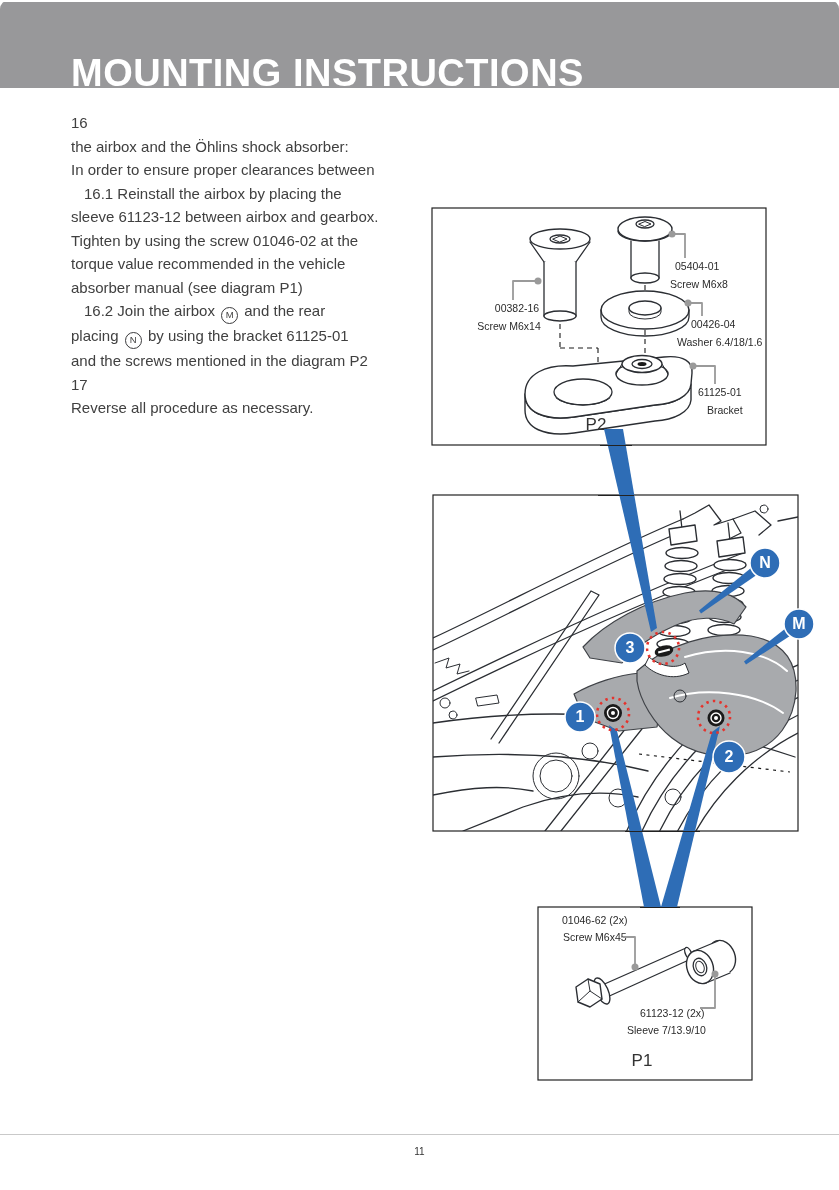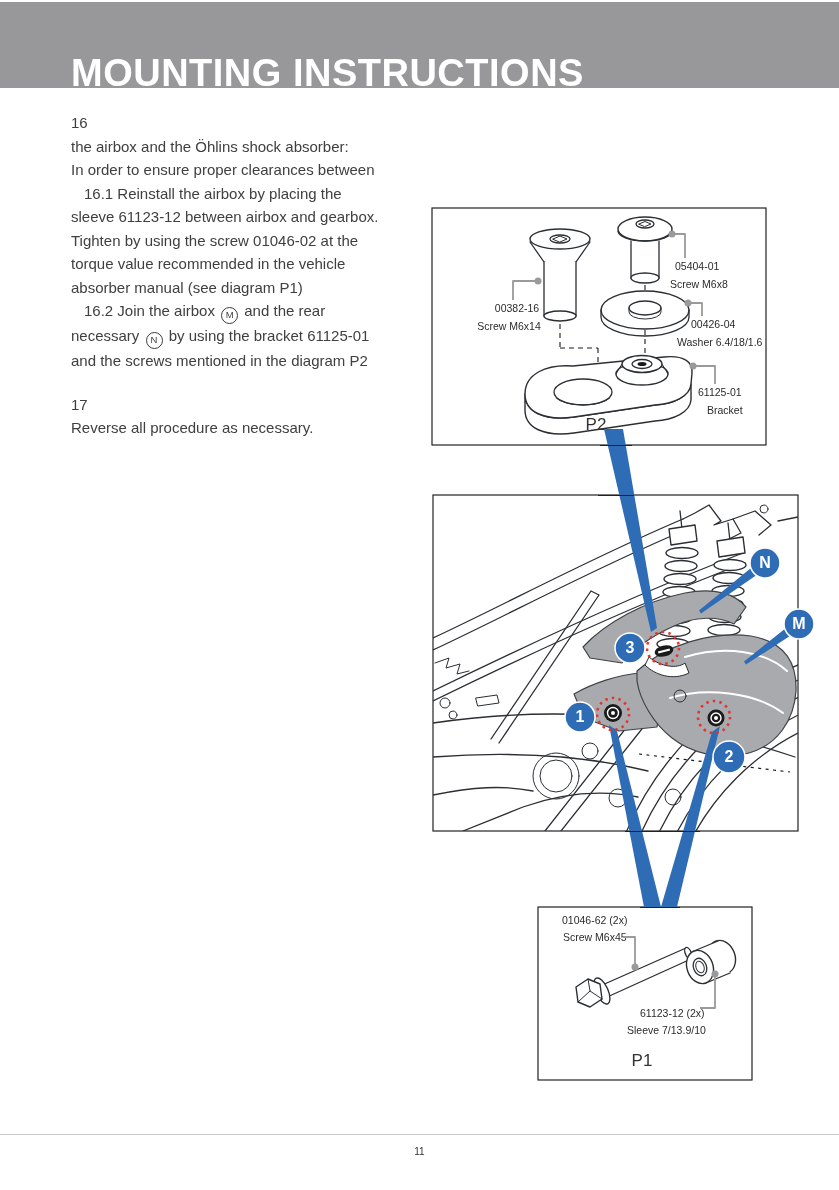--- a/index.html
+++ b/index.html
@@ -1,27 +1,27 @@
 <!DOCTYPE html>
 <html><head>
 <meta charset="utf-8">
 <style>
   html,body{margin:0;padding:0;background:#fff;}
   .page{position:relative;width:839px;height:1190px;background:#fff;overflow:hidden;
-        font-family:"Liberation Sans", sans-serif;}
+        font-family:"Liberation Sans", sans-serif;border-radius:9px;}
   
   .titlebar{position:absolute;left:0;top:2px;width:839px;height:86px;background:#98989a;overflow:hidden;}
   .titlebar h1{position:absolute;left:71px;top:52px;margin:0;font-size:38px;line-height:38px;
                font-weight:bold;color:#ffffff;letter-spacing:0.5px;white-space:nowrap;}
   
   .instructions{position:absolute;left:71px;top:111px;width:356px;font-size:15px;line-height:23.5px;
                 color:#404040;}
   .line{white-space:nowrap;}
   .indent{padding-left:13px;}
-  .stepgap{margin-top:20px;}
+  .stepgap{}
   .circ{display:inline-block;width:15px;height:15px;border:1.4px solid #3b3b3d;border-radius:50%;
         font-size:9.5px;line-height:14px;text-align:center;vertical-align:-2px;margin:0 2px;}
   
   .footer-rule{position:absolute;left:0;top:1134px;width:839px;border-top:1px solid #c9c9c9;height:0;}
   .pagenum{position:absolute;left:0;top:1146px;width:839px;text-align:center;font-size:10px;color:#333;}
   
   .figsvg{position:absolute;left:0;top:0;pointer-events:none;}
   .box{fill:#fff;stroke:#222;stroke-width:1.2;}
   .boxline{fill:none;stroke:#222;stroke-width:1.2;}
   .ln{fill:none;stroke:#2b2e33;stroke-width:1.3;stroke-linecap:round;stroke-linejoin:round;}
@@ -53,21 +53,21 @@
   <section class="instructions">
     <div class="line">16</div>
     <div class="line">the airbox and the Öhlins shock absorber:</div>
     <div class="line">In order to ensure proper clearances between</div>
     <div class="line indent">16.1 Reinstall the airbox by placing the</div>
     <div class="line">sleeve 61123-12 between airbox and gearbox.</div>
     <div class="line">Tighten by using the screw 01046-02 at the</div>
     <div class="line">torque value recommended in the vehicle</div>
     <div class="line">absorber manual (see diagram P1)</div>
     <div class="line indent"><span>16.2 Join the airbox</span> <span class="circ">M</span> <span>and the rear</span></div>
-    <div class="line"><span>necessary</span> <span class="circ">N</span> <span>by using the bracket 61125-01</span></div>
+    <div class="line"><span>placing</span> <span class="circ">N</span> <span>by using the bracket 61125-01</span></div>
     <div class="line">and the screws mentioned in the diagram P2</div>
     <div class="line stepgap">17</div>
     <div class="line">Reverse all procedure as necessary.</div>
   </section>
 
   <svg class="figsvg" width="839" height="1190" viewBox="0 0 839 1190">
     <defs>
       <clipPath id="midclip">
           <rect x="0" y="0" width="365" height="336"></rect>
         </clipPath>

